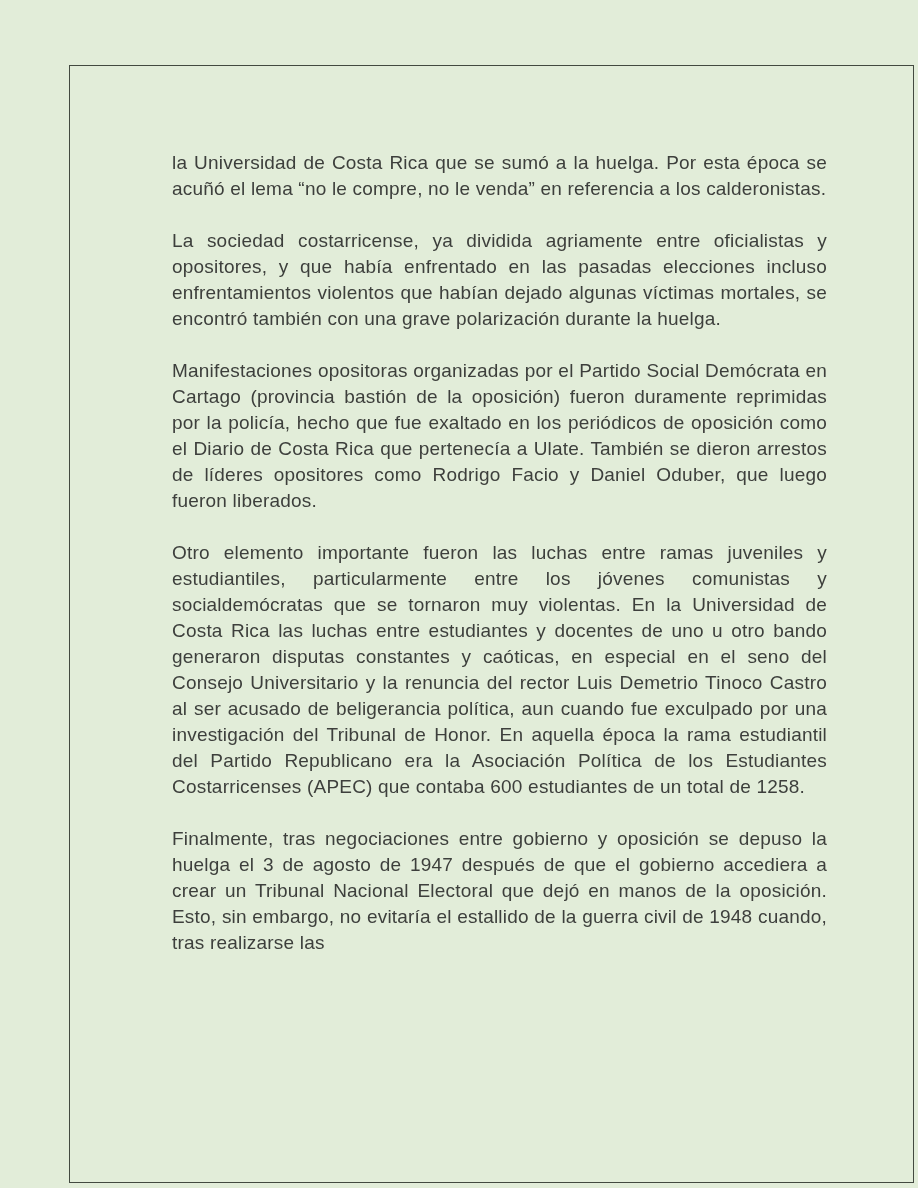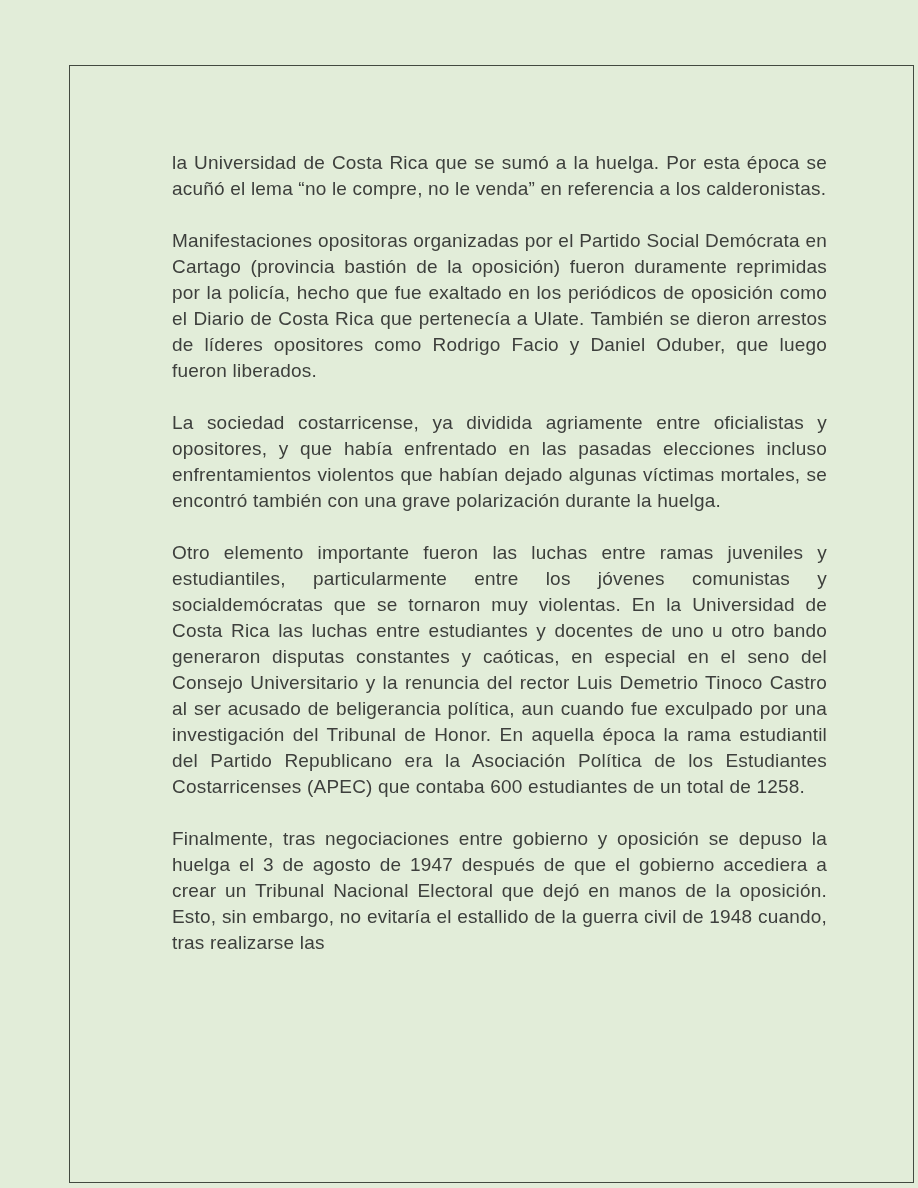--- a/index.html
+++ b/index.html
@@ -47,19 +47,19 @@
   }
   .text-block p:last-child { margin-bottom: 0; }
 </style>
 </head>
 <body>
 
 <div class="canvas">
   <div class="frame">
     <div class="text-block" id="text-block">
         <p>la Universidad de Costa Rica que se sumó a la huelga. Por esta época se acuñó el lema “no le compre, no le venda” en referencia a los calderonistas.</p>
+        <p>La sociedad costarricense, ya dividida agriamente entre oficialistas y opositores, y que había enfrentado en las pasadas elecciones incluso enfrentamientos violentos que habían dejado algunas víctimas mortales, se encontró también con una grave polarización durante la huelga.</p>
         <p>Manifestaciones opositoras organizadas por el Partido Social Demócrata en Cartago (provincia bastión de la oposición) fueron duramente reprimidas por la policía, hecho que fue exaltado en los periódicos de oposición como el Diario de Costa Rica que pertenecía a Ulate. También se dieron arrestos de líderes opositores como Rodrigo Facio y Daniel Oduber, que luego fueron liberados.</p>
-        <p>La sociedad costarricense, ya dividida agriamente entre oficialistas y opositores, y que había enfrentado en las pasadas elecciones incluso enfrentamientos violentos que habían dejado algunas víctimas mortales, se encontró también con una grave polarización durante la huelga.</p>
         <p>Otro elemento importante fueron las luchas entre ramas juveniles y estudiantiles, particularmente entre los jóvenes comunistas y socialdemócratas que se tornaron muy violentas. En la Universidad de Costa Rica las luchas entre estudiantes y docentes de uno u otro bando generaron disputas constantes y caóticas, en especial en el seno del Consejo Universitario y la renuncia del rector Luis Demetrio Tinoco Castro al ser acusado de beligerancia política, aun cuando fue exculpado por una investigación del Tribunal de Honor.  En aquella época la rama estudiantil del Partido Republicano era la Asociación Política de los Estudiantes Costarricenses (APEC) que contaba 600 estudiantes de un total de 1258.</p>
         <p>Finalmente, tras negociaciones entre gobierno y oposición se depuso la huelga el 3 de agosto de 1947 después de que el gobierno accediera a crear un Tribunal Nacional Electoral que dejó en manos de la oposición. Esto, sin embargo, no evitaría el estallido de la guerra civil de 1948 cuando, tras realizarse las</p>
       </div>
   </div>
 </div>
 
 </body></html>

